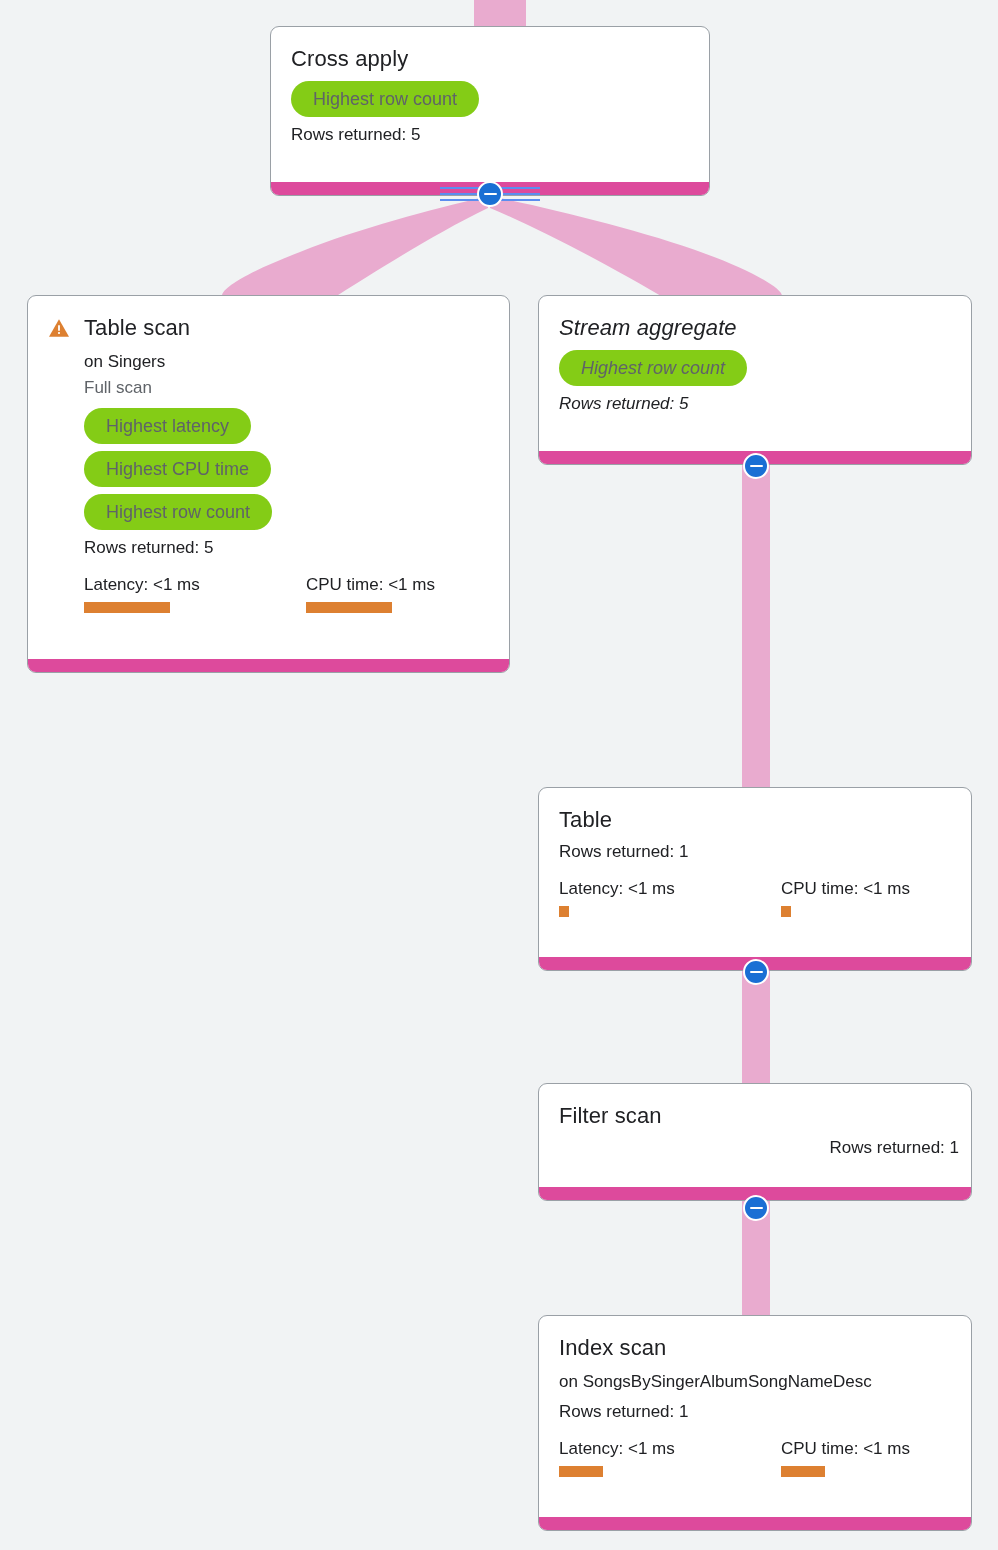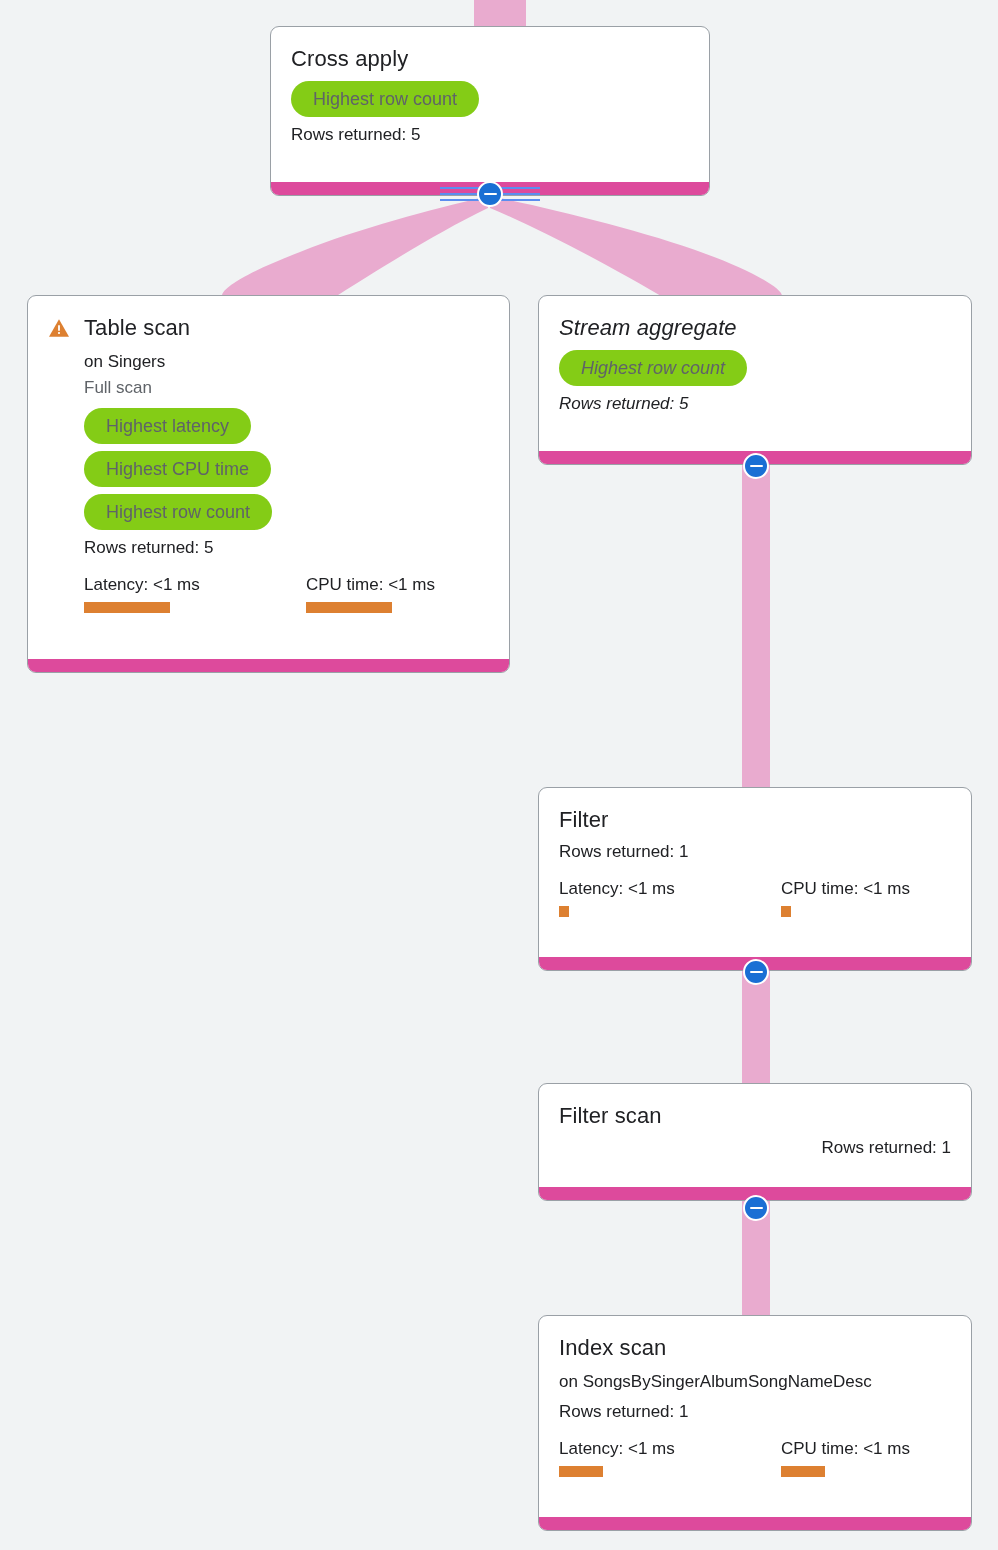--- a/index.html
+++ b/index.html
@@ -35,21 +35,21 @@
     background: #ffffff;
     border: 1px solid #9aa0a6;
     border-radius: 9px;
     box-sizing: border-box;
     overflow: hidden;
     display: flex;
     flex-direction: column;
   }
   .node-body {
     flex: 1 1 auto;
-    padding: 18px 20px 10px 20px;
+    padding: 18px 12px 10px 20px;
     box-sizing: border-box;
   }
   .node-footer {
     height: 13px;
     background: #dd4a9c;
     flex: 0 0 auto;
   }
 
   
   .title-row {
@@ -267,21 +267,21 @@
       </div>
       <div class="rows-line">Rows returned: 5</div>
     </div>
     <div class="node-footer"></div>
   </div>
   <div class="toggle" style="left:743px; top:453px;"></div>
 
   <div class="node" style="left:538px; top:787px; width:434px; height:184px;">
     <div class="node-body">
       <div class="title-row">
-        <div class="node-title">Filter</div>
+        <div class="node-title">Table</div>
       </div>
       <div class="rows-line">Rows returned: 1</div>
       <div class="metrics">
         <div class="metric" style="width:194px;">
           <div class="metric-label">Latency: &lt;1 ms</div>
           <div class="metric-bar" style="width:10px;"></div>
         </div>
         <div class="metric">
           <div class="metric-label">CPU time: &lt;1 ms</div>
           <div class="metric-bar" style="width:10px;"></div>

